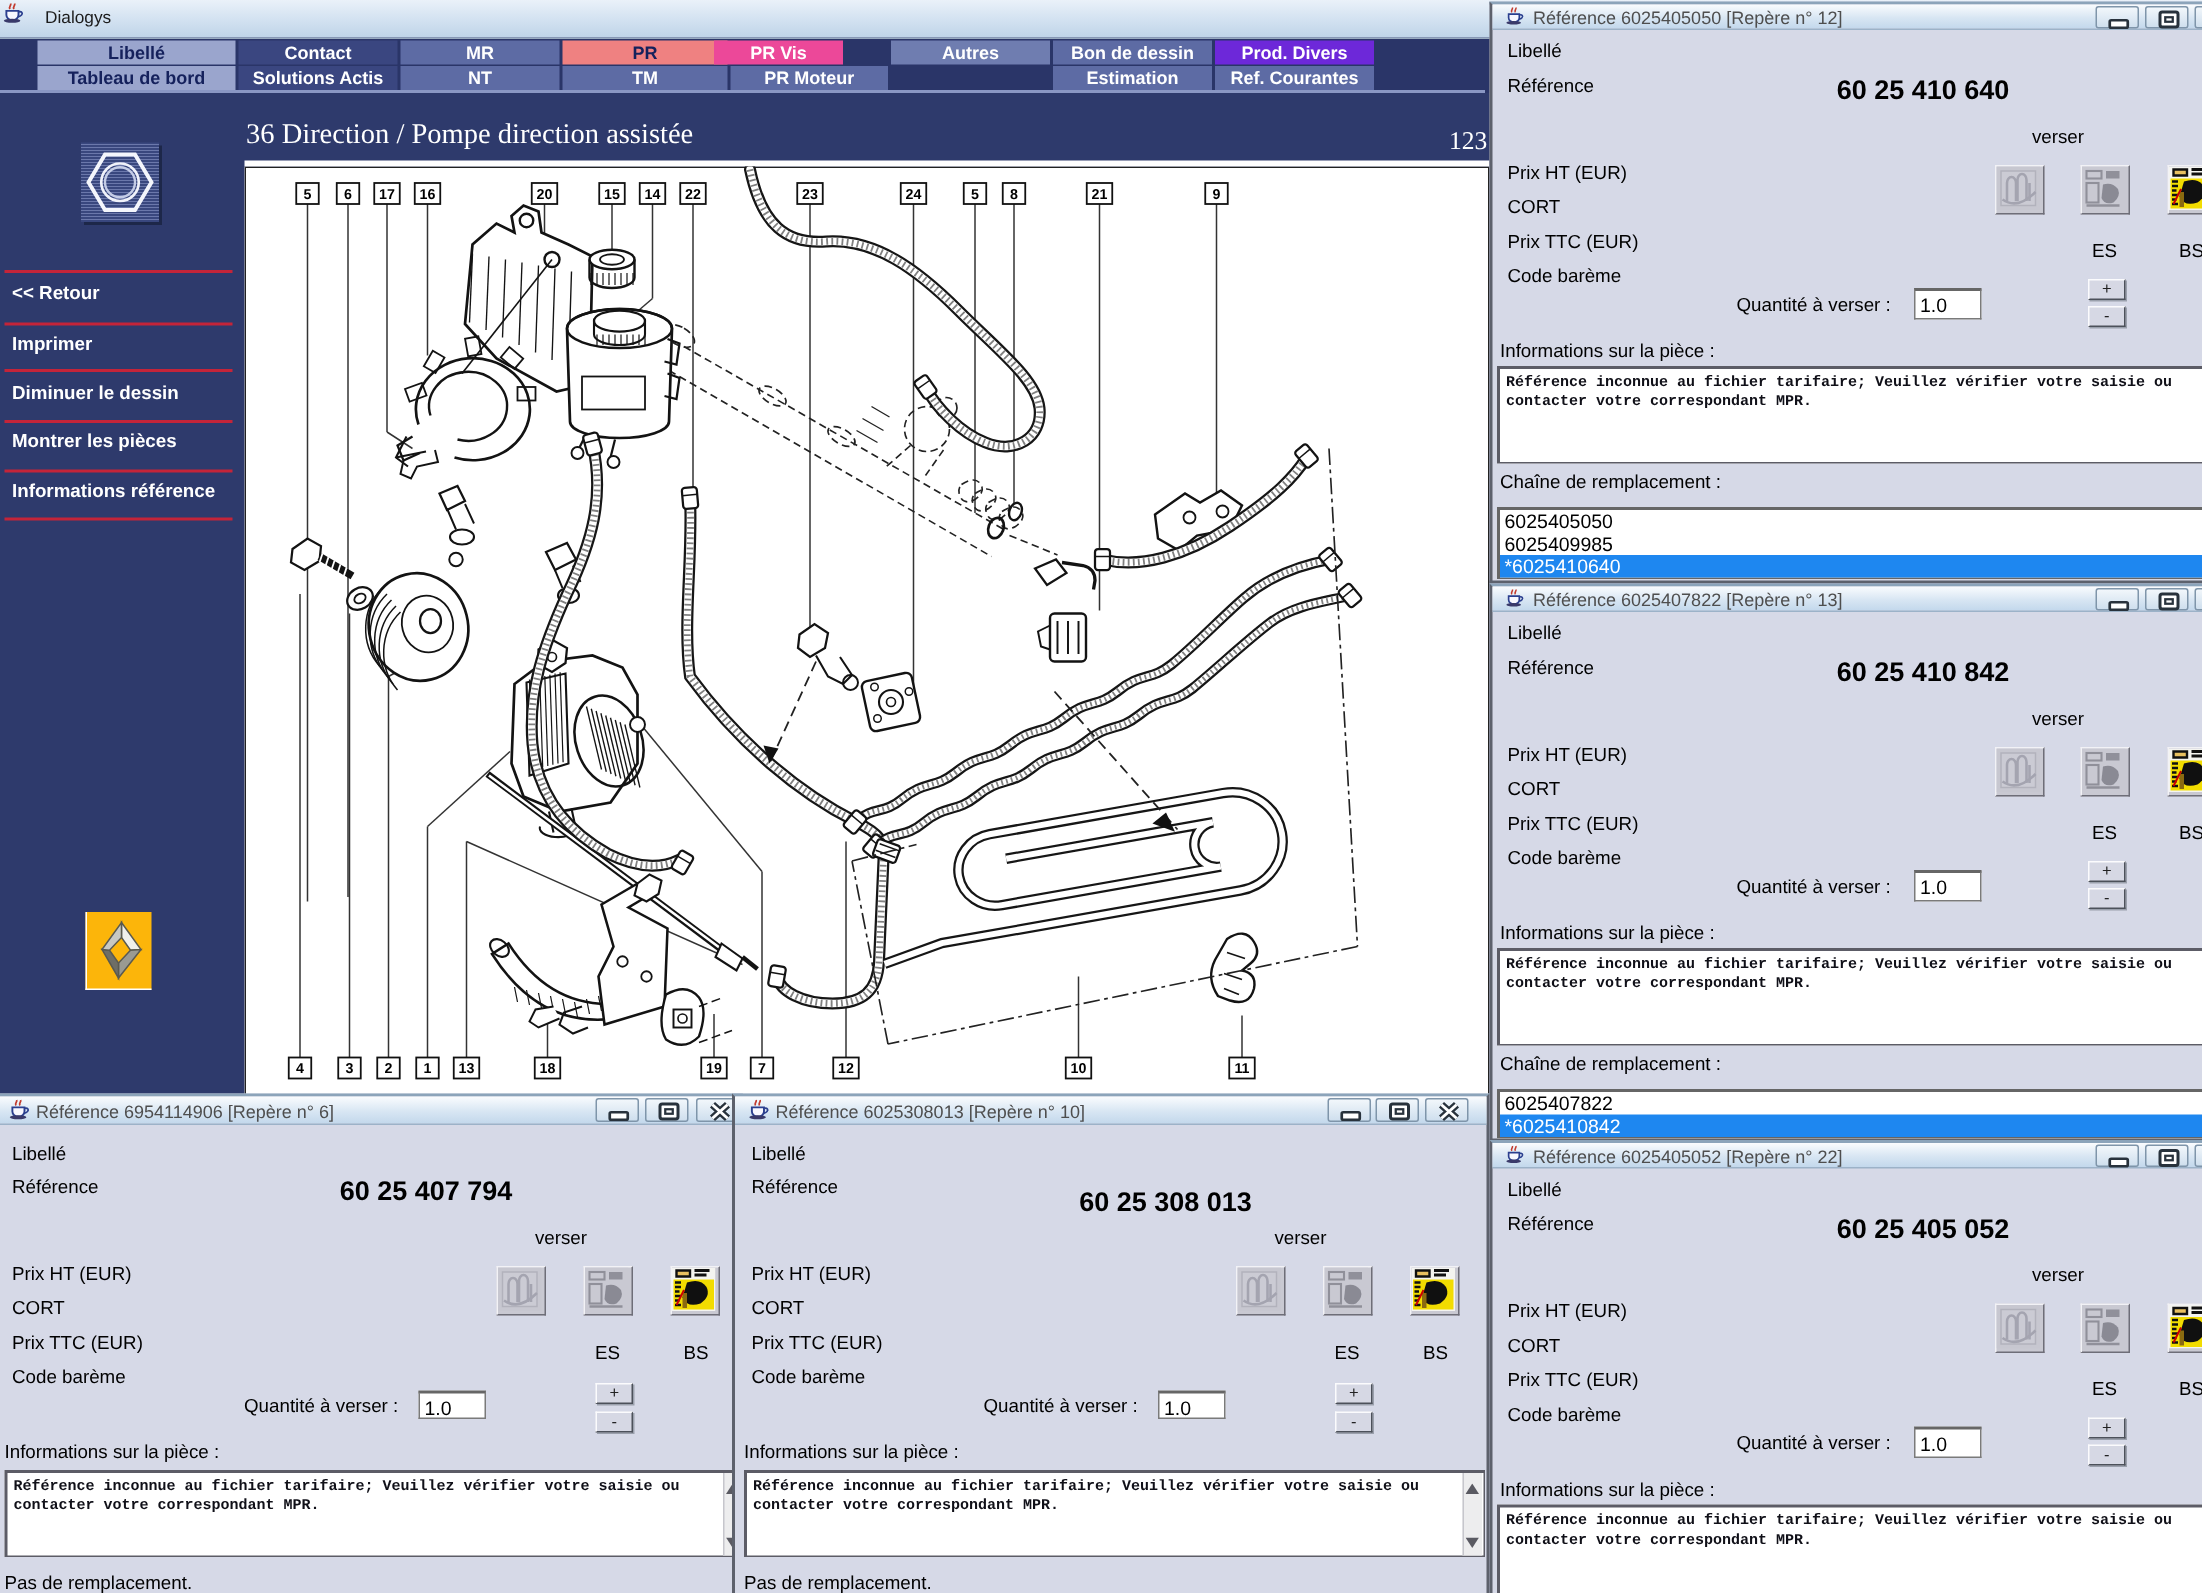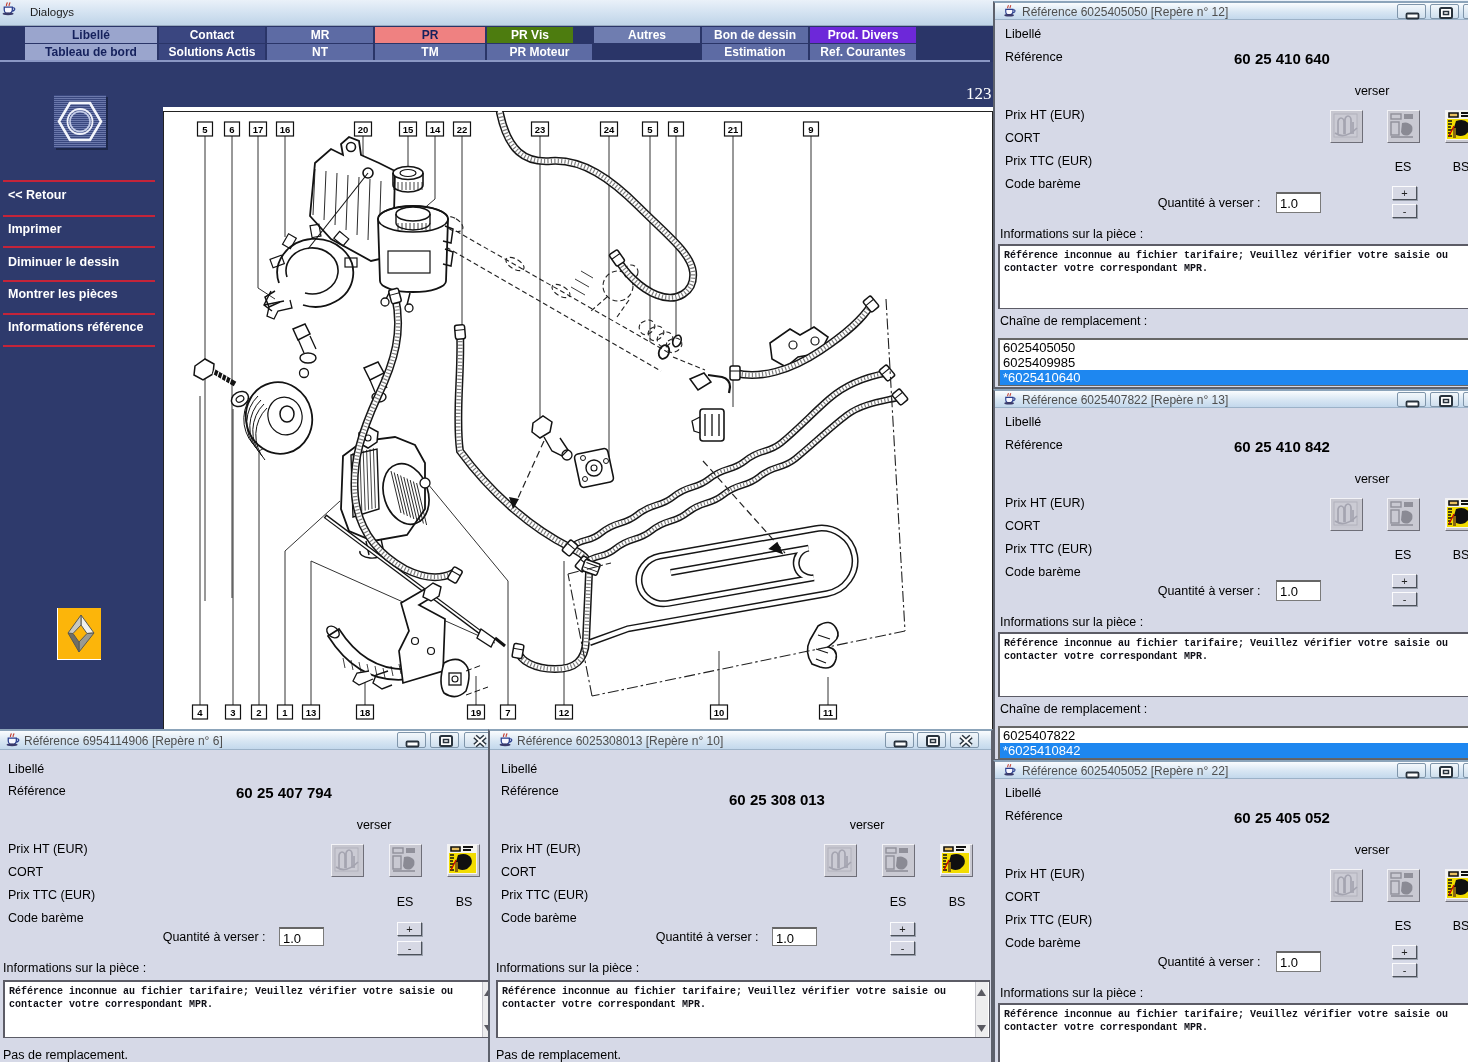--- a/index.html
+++ b/index.html
@@ -16,21 +16,21 @@
 .mitem{position:absolute;left:8px;font-size:12.5px;font-weight:bold;color:#fff}
 #nut{position:absolute;left:54px;top:-16px;width:52px;height:53px;background:repeating-linear-gradient(180deg,#39477e 0 1px,#6b78ab 1px 2px);box-shadow:2px 2px 0 #1d2749}
 #renlogo{position:absolute;left:57px;top:497px;width:44px;height:52px;background:#fcb50a;border-left:1.5px solid #fff;border-bottom:1.5px solid #fff}
 #diag{left:163px;top:111px;width:830px;height:621px;background:#fff}
 .dlg{position:absolute;background:#d6d9e7;border:2px solid #5d616c;border-top-color:#8ca4ba}
 .tbar{position:absolute;left:0;top:0;width:100%;background:linear-gradient(#fafcfe,#d8e6f3 55%,#c3d8ec);border-bottom:1px solid #9cb2c8}
 .tbar .tt{position:absolute;left:27px;font-size:12px;color:#4e4e4e;white-space:nowrap}
 .tbar svg{position:absolute;left:8px}
 .wbtn{position:absolute;background:linear-gradient(#f2f7fb,#cfdfee);border:1px solid #7f95aa;border-radius:2px}
 .lbl{position:absolute;font-size:12.5px;color:#000;white-space:nowrap}
-.bval{position:absolute;font-size:15px;font-weight:bold;color:#000;text-align:center}
+.bval{position:absolute;font-size:18px;font-weight:bold;color:#000;text-align:center}
 .ibtn{position:absolute;width:33px;height:33px;border:1px solid;border-color:#f2f2f6 #6e6e78 #6e6e78 #f2f2f6;background:#c9c9d2}
 .qin{position:absolute;background:#fff;border:1px solid #7a7a7a;border-top:2px solid #666;font-size:13px;padding:2px 0 0 3px}
 .pm{position:absolute;width:25px;height:14px;background:#d6d8e4;border:1px solid;border-color:#fbfbfd #4c515a #4c515a #fbfbfd;box-shadow:1px 1px 0 #9aa0ac;font-size:11px;text-align:center;line-height:12px;color:#222}
 .ta{position:absolute;background:#fff;border:1px solid #5c5c66;border-width:2px 1px 1px 2px;font-family:"Liberation Mono",monospace;font-size:10px;font-weight:bold;color:#101018;padding:3px 0 0 4px;line-height:13px;white-space:nowrap}
 .lst{position:absolute;background:#fff;border:1px solid #666;border-width:2px 1px 1px 2px;font-size:13px;color:#000}
 .lst div{height:15px;line-height:15px;padding-left:3px}
 .lst .sel{background:#1e87f0;color:#fff}
 .sbar{position:absolute;width:13px;background:#ededee;border-left:1px solid #c6c6cc}
 .sb{position:absolute;width:13px;height:13px}
 .sb svg{position:absolute;left:2px;top:3px}
@@ -43,31 +43,32 @@
     </svg><span>Dialogys</span></div>
 <div id="nav" class="abs">
     <div class="tab" style="left:25px;top:1px;width:132px;background:#9aa5cd;color:#15215c">Libellé</div>
     <div class="tab" style="left:25px;top:18px;width:132px;background:#9aa5cd;color:#15215c">Tableau de bord</div>
     <div class="tab" style="left:159px;top:1px;width:106px;background:#3a4680;color:#fff">Contact</div>
     <div class="tab" style="left:159px;top:18px;width:106px;background:#3a4680;color:#fff">Solutions Actis</div>
     <div class="tab" style="left:267px;top:1px;width:106px;background:#5d6ba4;color:#fff">MR</div>
     <div class="tab" style="left:267px;top:18px;width:106px;background:#5d6ba4;color:#fff">NT</div>
     <div class="tab" style="left:375px;top:1px;width:110px;background:#ef8181;color:#15215c">PR</div>
     <div class="tab" style="left:375px;top:18px;width:110px;background:#5d6ba4;color:#fff">TM</div>
-    <div class="tab" style="left:487px;top:1px;width:86px;background:#4d7c0f;color:#fff">PR Vis</div>
+    <div class="tab" style="left:476px;top:1px;width:86px;background:#ec4899;color:#fff">PR Vis</div>
     <div class="tab" style="left:487px;top:18px;width:105px;background:#5d6ba4;color:#fff">PR Moteur</div>
     <div class="tab" style="left:594px;top:1px;width:106px;background:#6f7db0;color:#fff">Autres</div>
     <div class="tab" style="left:702px;top:1px;width:106px;background:#5d6ba4;color:#fff">Bon de dessin</div>
     <div class="tab" style="left:702px;top:18px;width:106px;background:#5d6ba4;color:#fff">Estimation</div>
     <div class="tab" style="left:810px;top:1px;width:106px;background:#6d28d9;color:#fff">Prod. Divers</div>
     <div class="tab" style="left:810px;top:18px;width:106px;background:#5d6ba4;color:#fff">Ref. Courantes</div>
     <div style="position:absolute;left:0;top:34px;width:990px;height:2px;background:#8a97c4"></div>
   </div>
 <div id="band" class="abs">
     <div style="position:absolute;left:163px;top:45px;width:830px;height:4px;background:#fff"></div>
+    <span class="t">36 Direction / Pompe direction assistée</span>
     <span class="n">123</span>
   </div>
 <div id="side" class="abs">
     <div id="nut"><svg width="52" height="53" viewBox="0 0 52 53">
         <polygon points="5,26.5 16,8 36,8 47,26.5 36,45 16,45" fill="none" stroke="#f4f6fc" stroke-width="2.6"></polygon>
         <circle cx="26" cy="26.5" r="12.5" fill="none" stroke="#f0f2fa" stroke-width="1.8"></circle>
         <circle cx="26" cy="26.5" r="10" fill="none" stroke="#c4cce6" stroke-width="1.6"></circle>
       </svg></div>
     <div class="mline" style="top:69px"></div>
     <div class="mline" style="top:104px"></div>

